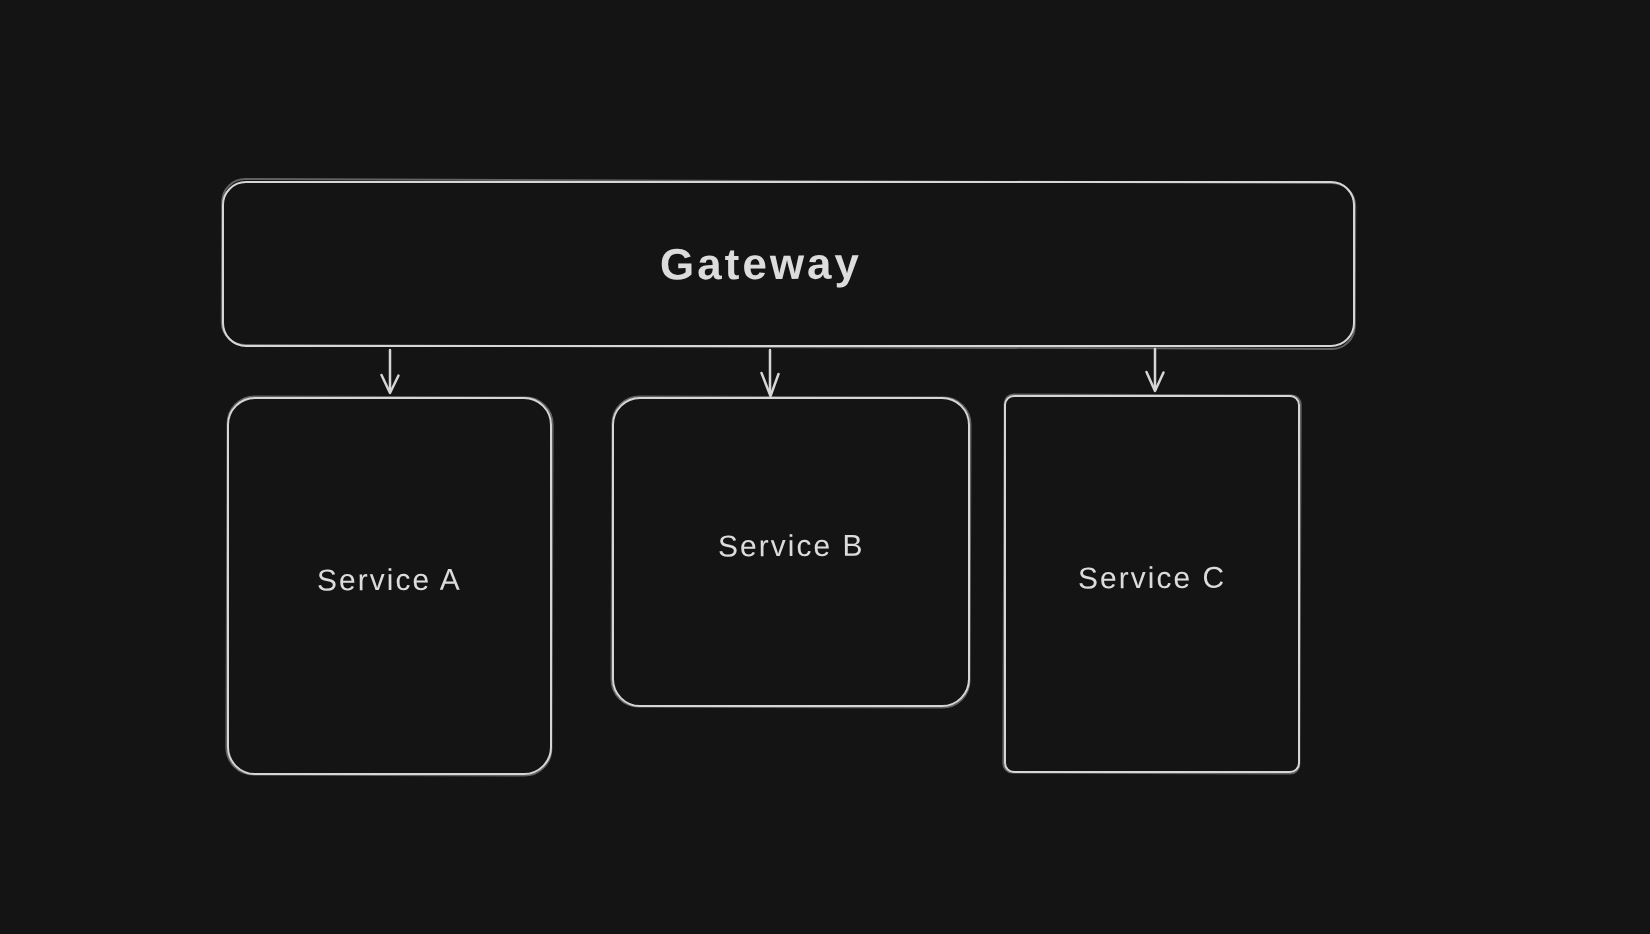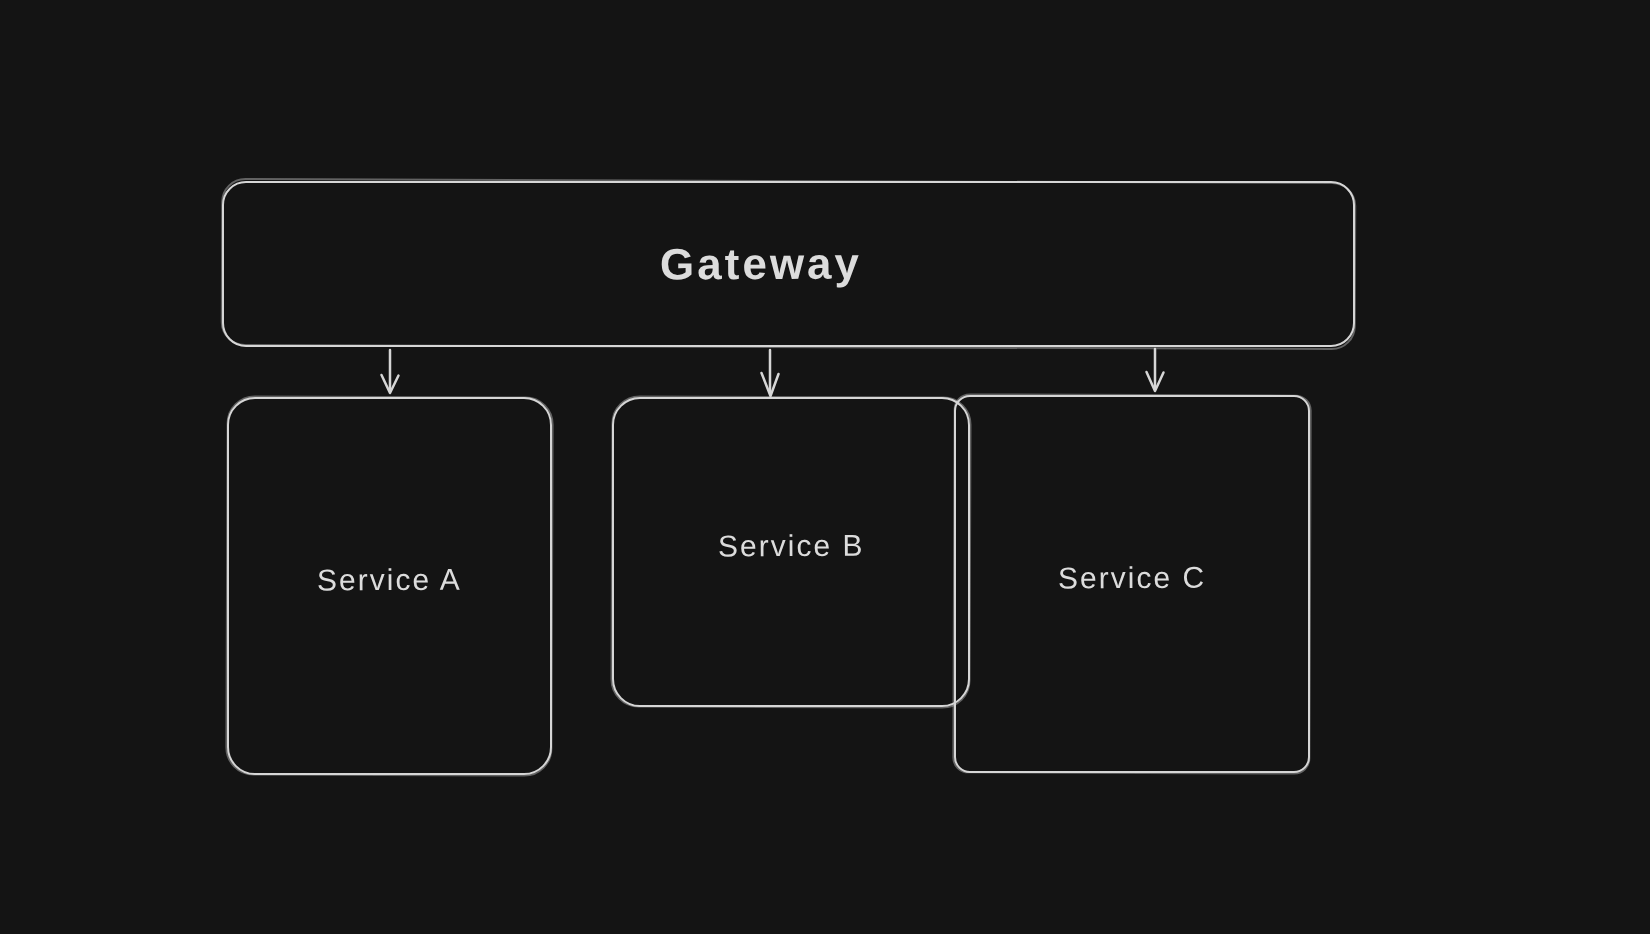--- a/index.html
+++ b/index.html
@@ -52,25 +52,25 @@
     border-radius: 28px;
   }
   .node-service-b {
     left: 612px;
     top: 377px;
     width: 358px;
     height: 310px;
     border-radius: 28px;
   }
   .node-service-c {
-    left: 954px;
+    left: 1004px;
     top: 375px;
-    width: 356px;
+    width: 296px;
     height: 378px;
-    border-radius: 16px;
+    border-radius: 10px;
   }
   .label {
     color: var(--text, #dcdcdc);
     white-space: nowrap;
     user-select: none;
   }
   .label-gateway {
     font-size: 44px;
     font-weight: bold;
     letter-spacing: 3px;

